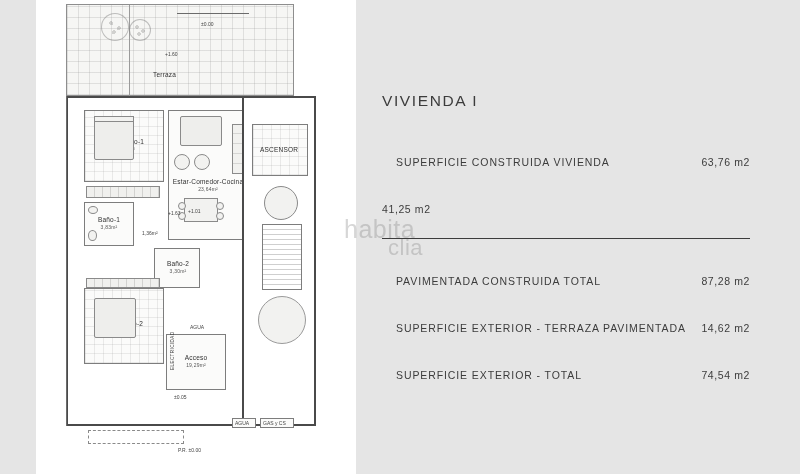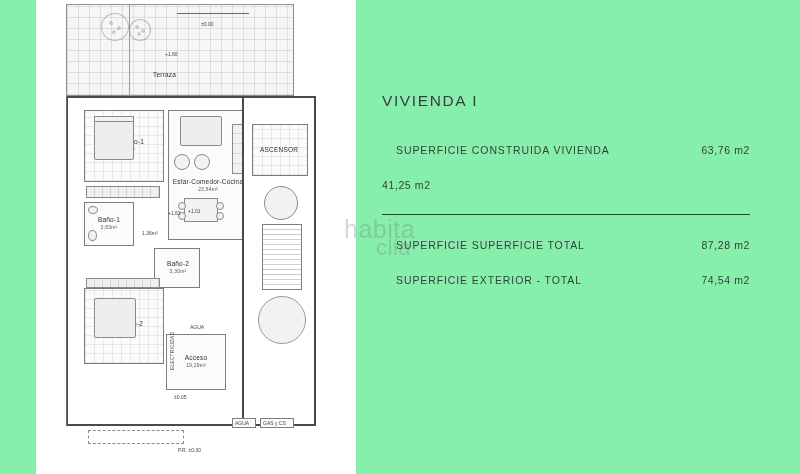--- a/index.html
+++ b/index.html
@@ -12,21 +12,21 @@
     height: 474px;
     font-family: "Liberation Sans", sans-serif;
     color: #3a3a3a;
     overflow: hidden;
     position: relative;
   }
   .page {
     position: relative;
     width: 800px;
     height: 474px;
-    background: #86efac;
+    background: #e5e5e5;
   }
 
   
   .plan {
     position: absolute;
     left: 36px;
     top: 0px;
     width: 320px;
     height: 474px;
   }
@@ -172,38 +172,39 @@
     font-size: 10.5px;
     letter-spacing: .9px;
     color: #3c3c3c;
     margin-left: 14px;
   }
   .spec-row .value {
     font-size: 10.5px;
     letter-spacing: .6px;
     color: #3c3c3c;
     white-space: nowrap;
+    margin-top: 12px;
   }
   .rule {
     height: 1px;
     background: #3c3c3c;
     margin: 4px 0 24px 0;
   }
   .watermark {
     position: absolute;
     left: 344px;
     top: 215px;
     font-size: 25px;
     letter-spacing: .5px;
     color: rgba(120,120,120,.30);
     font-family: "Liberation Sans", sans-serif;
     font-weight: 400;
     user-select: none;
   }
-  .watermark .w2 { display:block; margin-top:-9px; margin-left: 32px; font-size: 22px;}
+  .watermark .w2 { display:block; margin-top:-9px; margin-left: 44px; font-size: 22px;}
 </style>
 </head>
 <body>
 
 <div class="page">
 
   <div class="plan">
     <div class="plan-bg"></div>
 
     <div class="terrace-zone">
@@ -303,24 +304,28 @@
       <span class="value">63,76 m2</span>
     </div>
 
     <div class="spec-row">
       <span class="value">41,25 m2</span>
     </div>
 
     <div class="rule"></div>
 
     <div class="spec-row">
-      <span class="name">SUPERFICIE SUPERFICIE TOTAL</span>
+      <span class="name">PAVIMENTADA CONSTRUIDA TOTAL</span>
       <span class="value">87,28 m2</span>
     </div>
 
+    <div class="spec-row">
+      <span class="name">SUPERFICIE EXTERIOR - TERRAZA PAVIMENTADA</span>
+      <span class="value">14,62 m2</span>
+    </div>
 
     <div class="spec-row">
       <span class="name">SUPERFICIE EXTERIOR - TOTAL</span>
       <span class="value">74,54 m2</span>
     </div>
   </div>
 
   <div class="watermark">
     <span>habita</span>
     <span class="w2">clia</span>

